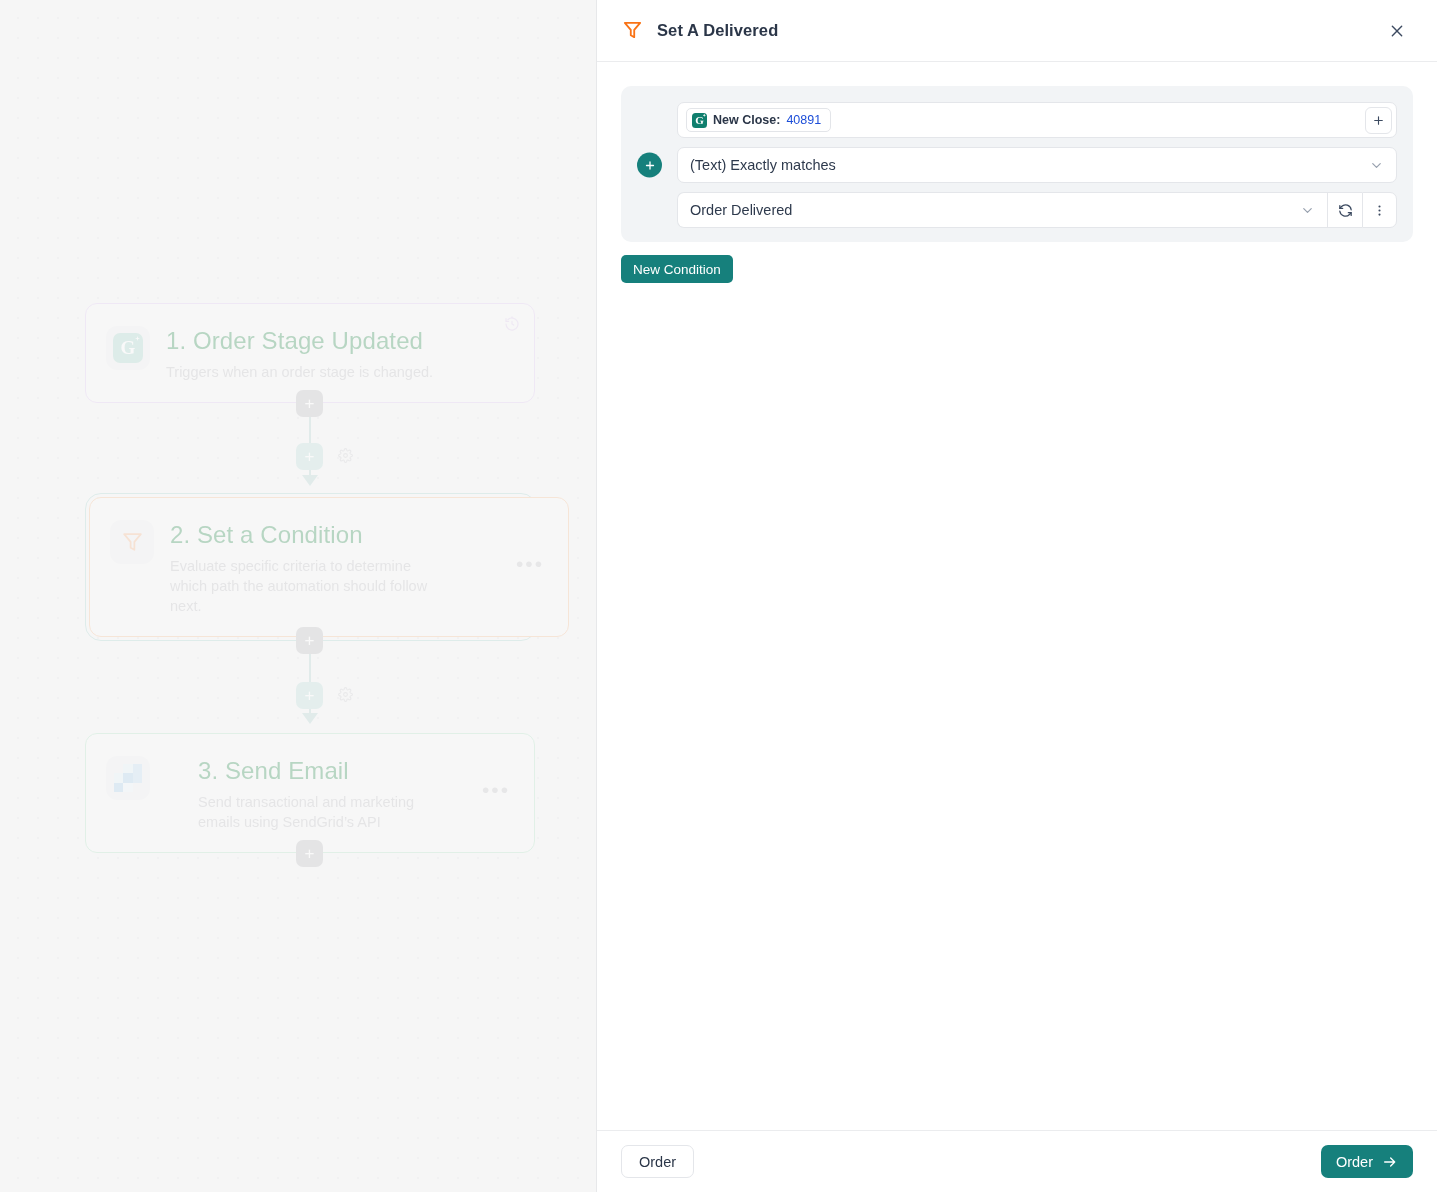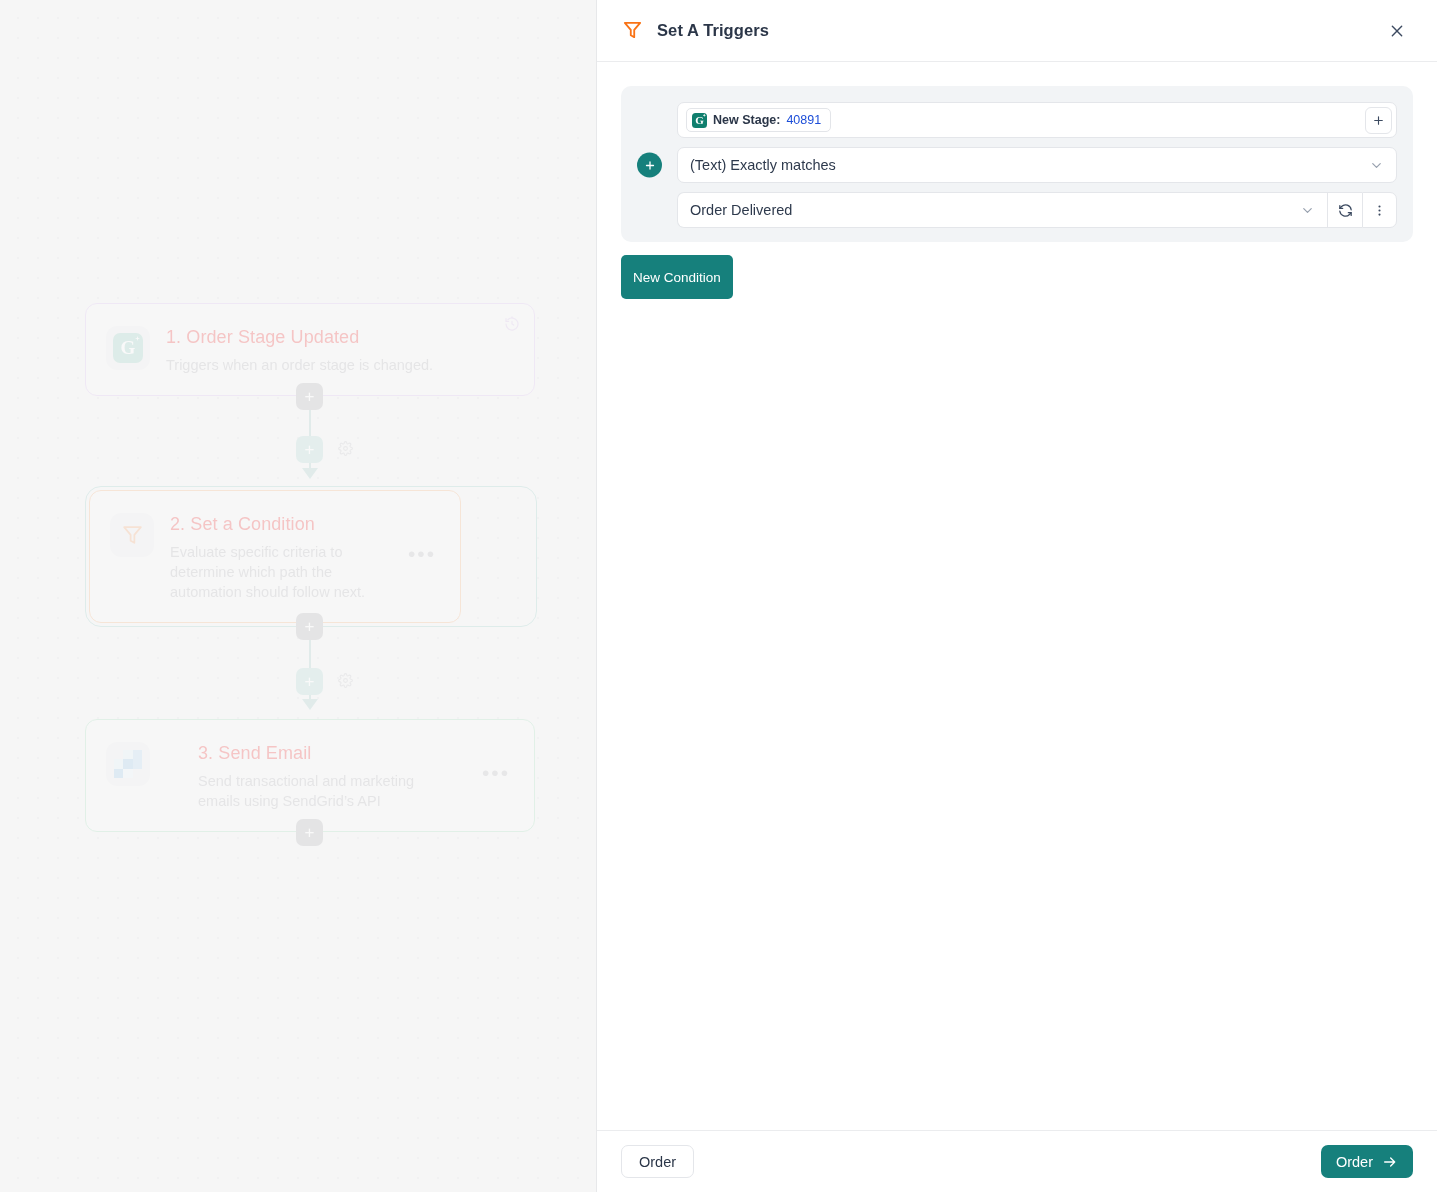--- a/index.html
+++ b/index.html
@@ -62,39 +62,39 @@
   
   .node-selected-wrap {
     position: relative;
     width: 452px;
     padding: 3px;
     border: 1.5px solid #9ecfc9;
     border-radius: 16px;
     background: transparent;
   }
   .node-2 {
-    width: 372px;
+    width: 480px;
     border: 1.5px solid #f5b787;
     border-radius: 12px;
   }
 
   .node-icon {
     width: 44px; height: 44px;
     border-radius: 11px;
     background: #eeeeef;
     flex: 0 0 44px;
     display: flex;
     align-items: center;
     justify-content: center;
     position: relative;
   }
   .node-body { flex: 1 1 auto; min-width: 0; padding-top: 1px; }
   .node-title {
-    font-size: 18px;
-    color: #ef4444;
+    font-size: 24px;
+    color: #15803d;
     font-weight: 400;
     letter-spacing: .1px;
     margin-bottom: 7px;
   }
   .node-desc {
     font-size: 14.5px;
     color: #b6b6bb;
     line-height: 1.38;
     max-width: 272px;
   }
@@ -334,21 +334,21 @@
     color: #3c4a60;
     cursor: pointer;
   }
   .icon-btn.mid { border-right: none; }
   .icon-btn.last { border-radius: 0 7px 7px 0; }
 
   .new-cond-btn {
     margin-top: 13px;
     display: inline-flex;
     align-items: center;
-    height: 44px;
+    height: 28px;
     padding: 0 12px;
     background: #16807c;
     color: #ffffff;
     font-size: 13.5px;
     border: none;
     border-radius: 5px;
     cursor: pointer;
     font-family: "Liberation Sans", sans-serif;
   }
 
@@ -484,38 +484,38 @@
   </div>
 
   <div id="panel">
 
     <div id="panel-header">
       <span style="display:flex;">
         <svg width="23" height="23" viewBox="0 0 24 24" fill="none" stroke="#f97316" stroke-width="1.9" stroke-linejoin="round">
           <path d="M4 4h16l-6.2 7.4V19l-3.6-2v-5.6z"></path>
         </svg>
       </span>
-      <span id="panel-title">Set A Triggers</span>
+      <span id="panel-title">Set A Delivered</span>
       <span id="panel-close">
         <svg width="16" height="16" viewBox="0 0 24 24" fill="none" stroke="currentColor" stroke-width="2.1" stroke-linecap="round">
           <path d="M5 5l14 14M19 5L5 19"></path>
         </svg>
       </span>
     </div>
 
     <div id="panel-content">
 
       <div class="cond-card">
 
         <div class="cond-rows">
 
           <div class="field tag-field">
             <span class="tag-chip">
               <span class="chip-g">G</span>
-              <span class="chip-label">New Stage:</span>
+              <span class="chip-label">New Close:</span>
               <span class="chip-value">40891</span>
             </span>
             <span class="tag-add">
               <svg width="13" height="13" viewBox="0 0 24 24" fill="none" stroke="currentColor" stroke-width="2.1" stroke-linecap="round">
                 <path d="M12 5v14M5 12h14"></path>
               </svg>
             </span>
           </div>
 
           <div class="row2">

